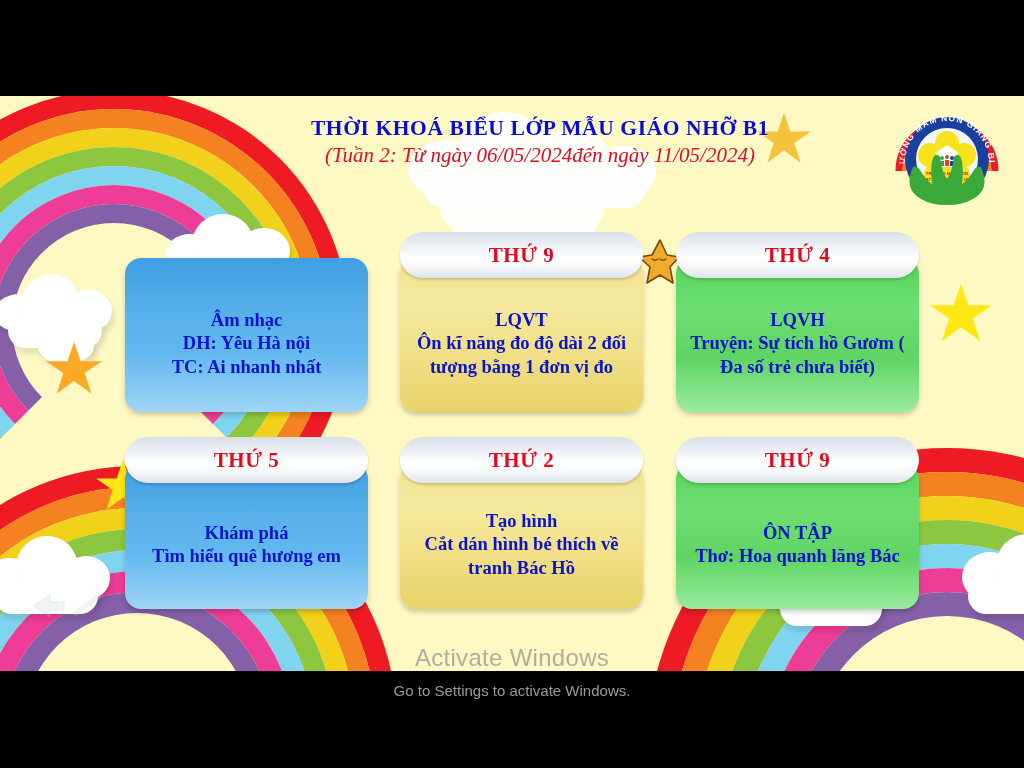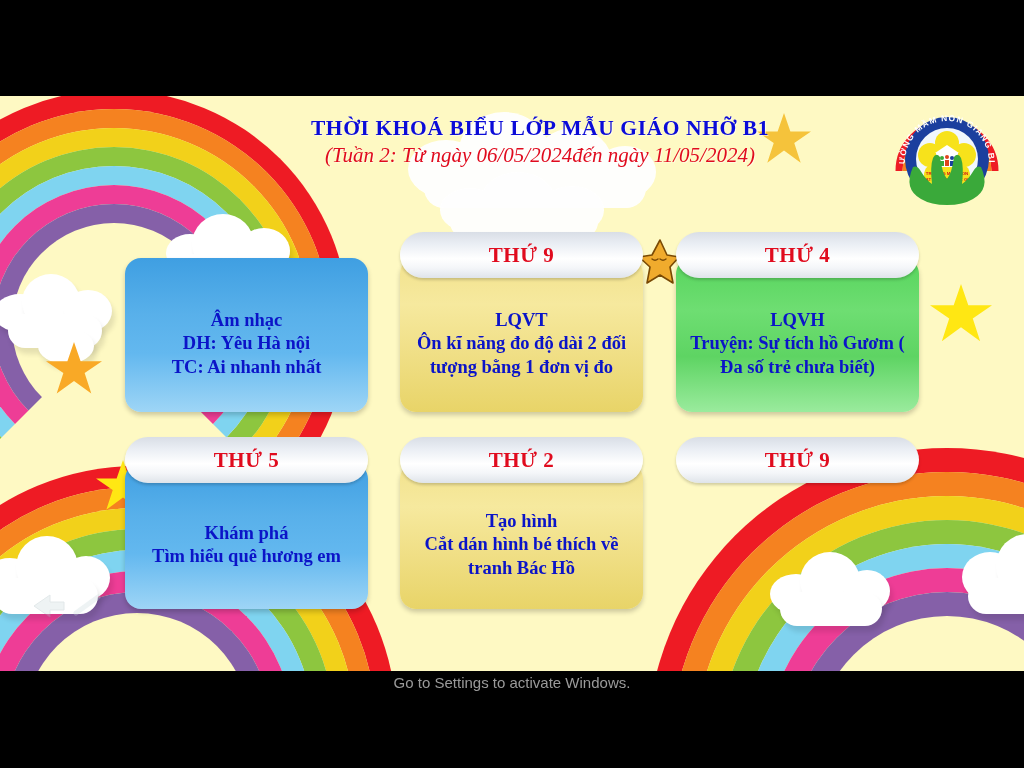--- a/index.html
+++ b/index.html
@@ -175,21 +175,21 @@
   }
   #wm-sub-shell {
     position: absolute;
     left: 0; top: 671px;
     width: 1024px;
     text-align: center;
     z-index: 70;
     font-family: "Liberation Sans", sans-serif;
     font-size: 15px;
     color: #9a9a9a;
-    padding-top: 3px;
+    padding-top: 11px;
     pointer-events: none;
   }
 
   
   #nav-arrows {
     position: absolute;
     left: 28px; top: 495px;
     z-index: 55;
     opacity: .30;
   }
@@ -374,29 +374,36 @@
       <div class="card-body theme-yellow">
         <span class="card-body-text">Tạo hình
 Cắt dán hình bé thích về tranh Bác Hồ</span>
       </div>
       <div class="card-head">
         <span class="card-head-text">THỨ 2</span>
       </div>
     </div>
 
     <div class="card c2 r1">
+      <div class="card-body theme-green">
+        <span class="card-body-text">ÔN TẬP
+Thơ: Hoa quanh lăng Bác</span>
+      </div>
       <div class="card-head">
         <span class="card-head-text">THỨ 9</span>
       </div>
     </div>
   </div>
 
   <svg id="nav-arrows" width="80" height="30" viewBox="0 0 80 30">
     <path d="M22,4 L22,11 L36,11 L36,19 L22,19 L22,26 L6,15 Z" fill="#c9d9dc" stroke="#9fb4b8" stroke-width="1"></path>
     <path d="M48,22 L70,6" stroke="#c9d9dc" stroke-width="5" stroke-linecap="round"></path>
   </svg>
 
+  <div id="watermark">
+    <div id="wm-title">Activate Windows</div>
+  </div>
 </div>
 
 <div class="bar" id="bar-top"></div>
 <div class="bar" id="bar-bottom"></div>
 
 <div id="wm-sub-shell">Go to Settings to activate Windows.</div>
 
 </body></html>

